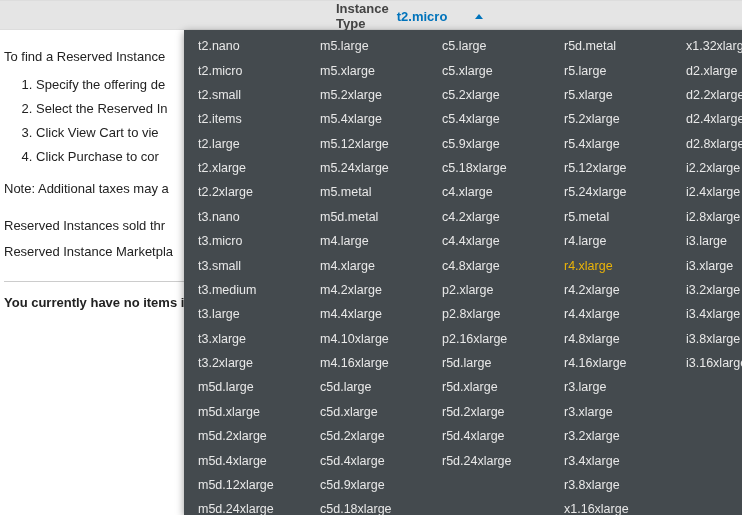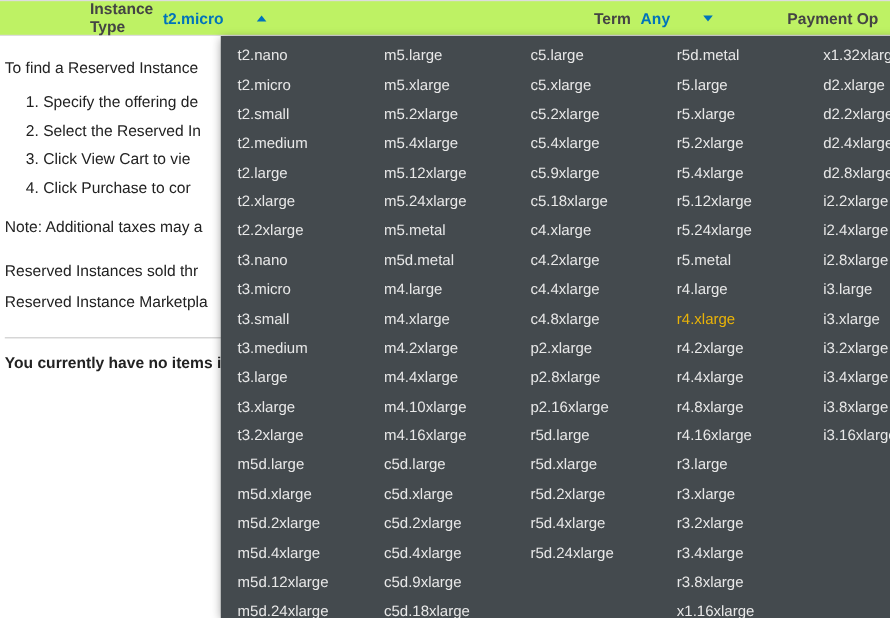--- a/index.html
+++ b/index.html
@@ -13,24 +13,25 @@
     height: 515px;
     overflow: hidden;
     position: relative;
   }
   .header-row {
     display: flex;
     align-items: center;
     height: 30px;
     border-top: 1px solid #ddd;
     border-bottom: 1px solid #ddd;
-    background: #bef264;
+    background: #e5e5e5;
     padding: 0 10px;
     font-weight: bold;
     color: #444;
+    flex-direction: column;
   }
   .col-instance-type { width: 200px; padding-left: 65px; display: flex; align-items: center; gap: 8px; }
   .col-term { margin-left: 285px; display: flex; align-items: center; gap: 8px; }
   .col-payment { margin-left: auto; }
   .filter-value { color: #0073bb; font-weight: bold; cursor: pointer; }
   .caret-up {
     width: 0; height: 0;
     border-left: 4px solid transparent;
     border-right: 4px solid transparent;
     border-bottom: 5px solid #0073bb;
@@ -113,21 +114,21 @@
   <p>Reserved Instance Marketpla</p>
   <hr>
   <p class="cart-status">You currently have no items in y</p>
 </div>
 
 <div class="dropdown">
     <div class="dd-col">
       <div class="dd-item">t2.nano</div>
       <div class="dd-item">t2.micro</div>
       <div class="dd-item">t2.small</div>
-      <div class="dd-item">t2.medium</div>
+      <div class="dd-item">t2.items</div>
       <div class="dd-item">t2.large</div>
       <div class="dd-item">t2.xlarge</div>
       <div class="dd-item">t2.2xlarge</div>
       <div class="dd-item">t3.nano</div>
       <div class="dd-item">t3.micro</div>
       <div class="dd-item">t3.small</div>
       <div class="dd-item">t3.medium</div>
       <div class="dd-item">t3.large</div>
       <div class="dd-item">t3.xlarge</div>
       <div class="dd-item">t3.2xlarge</div>

